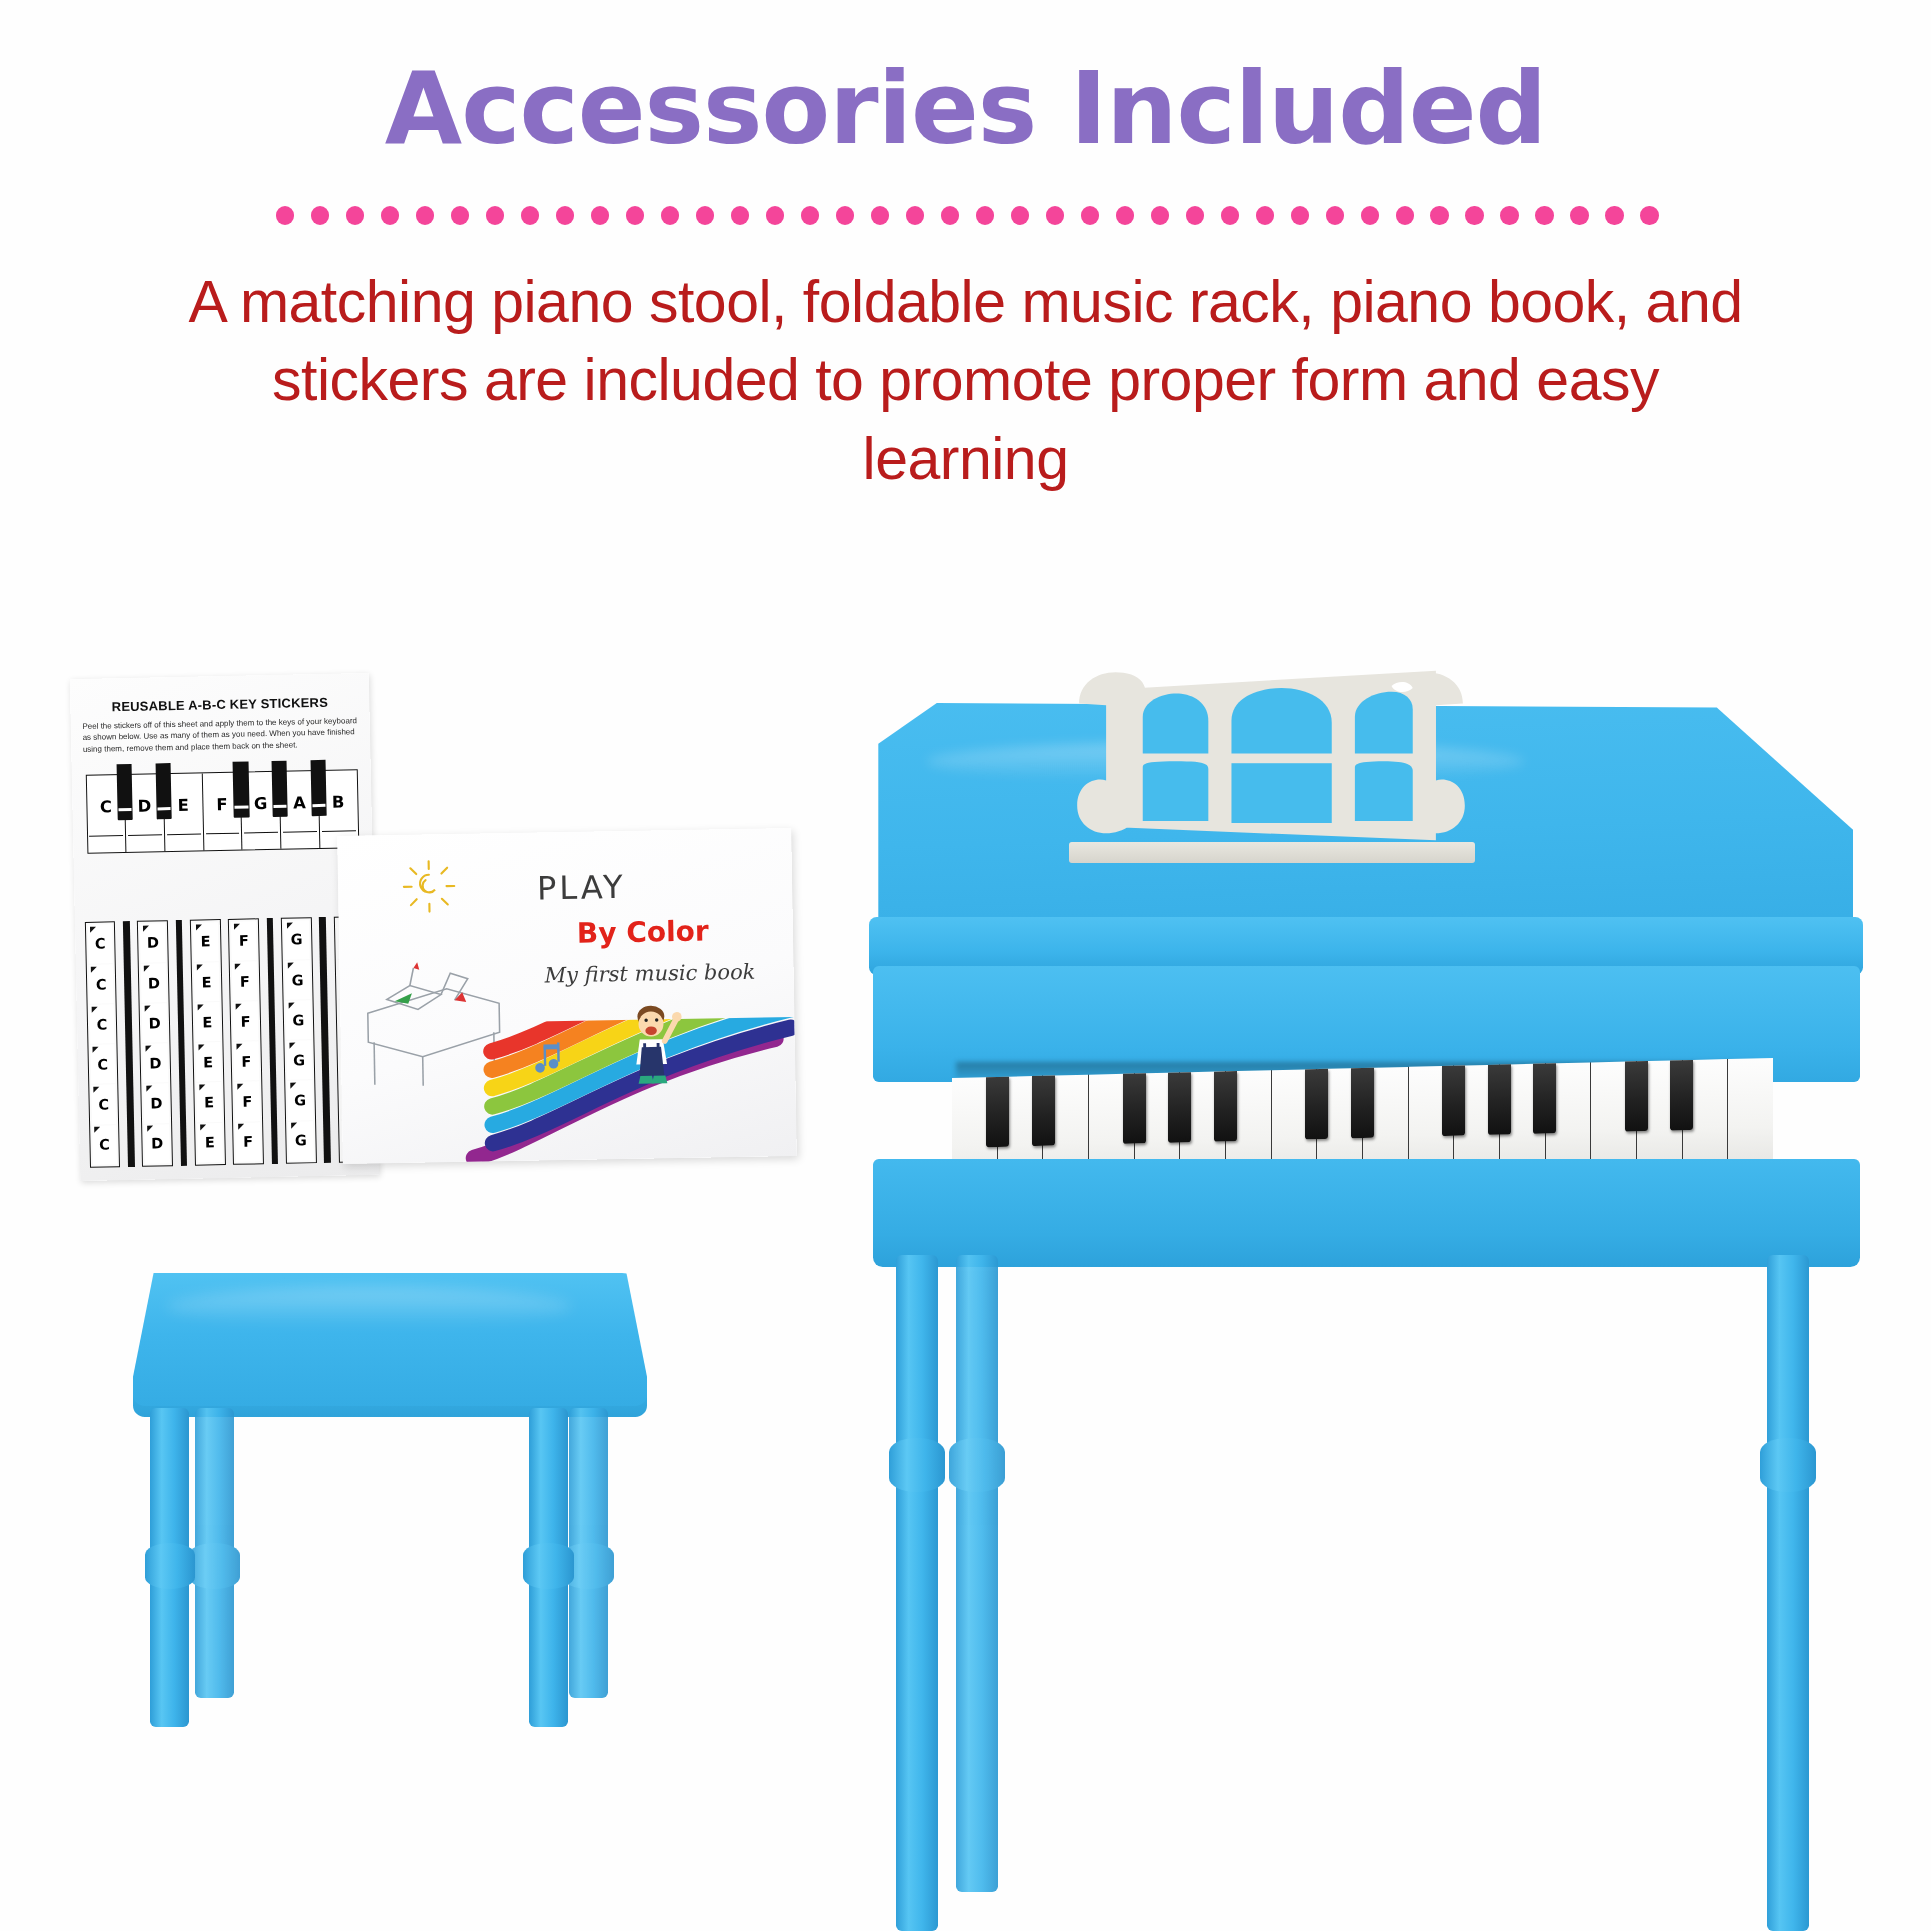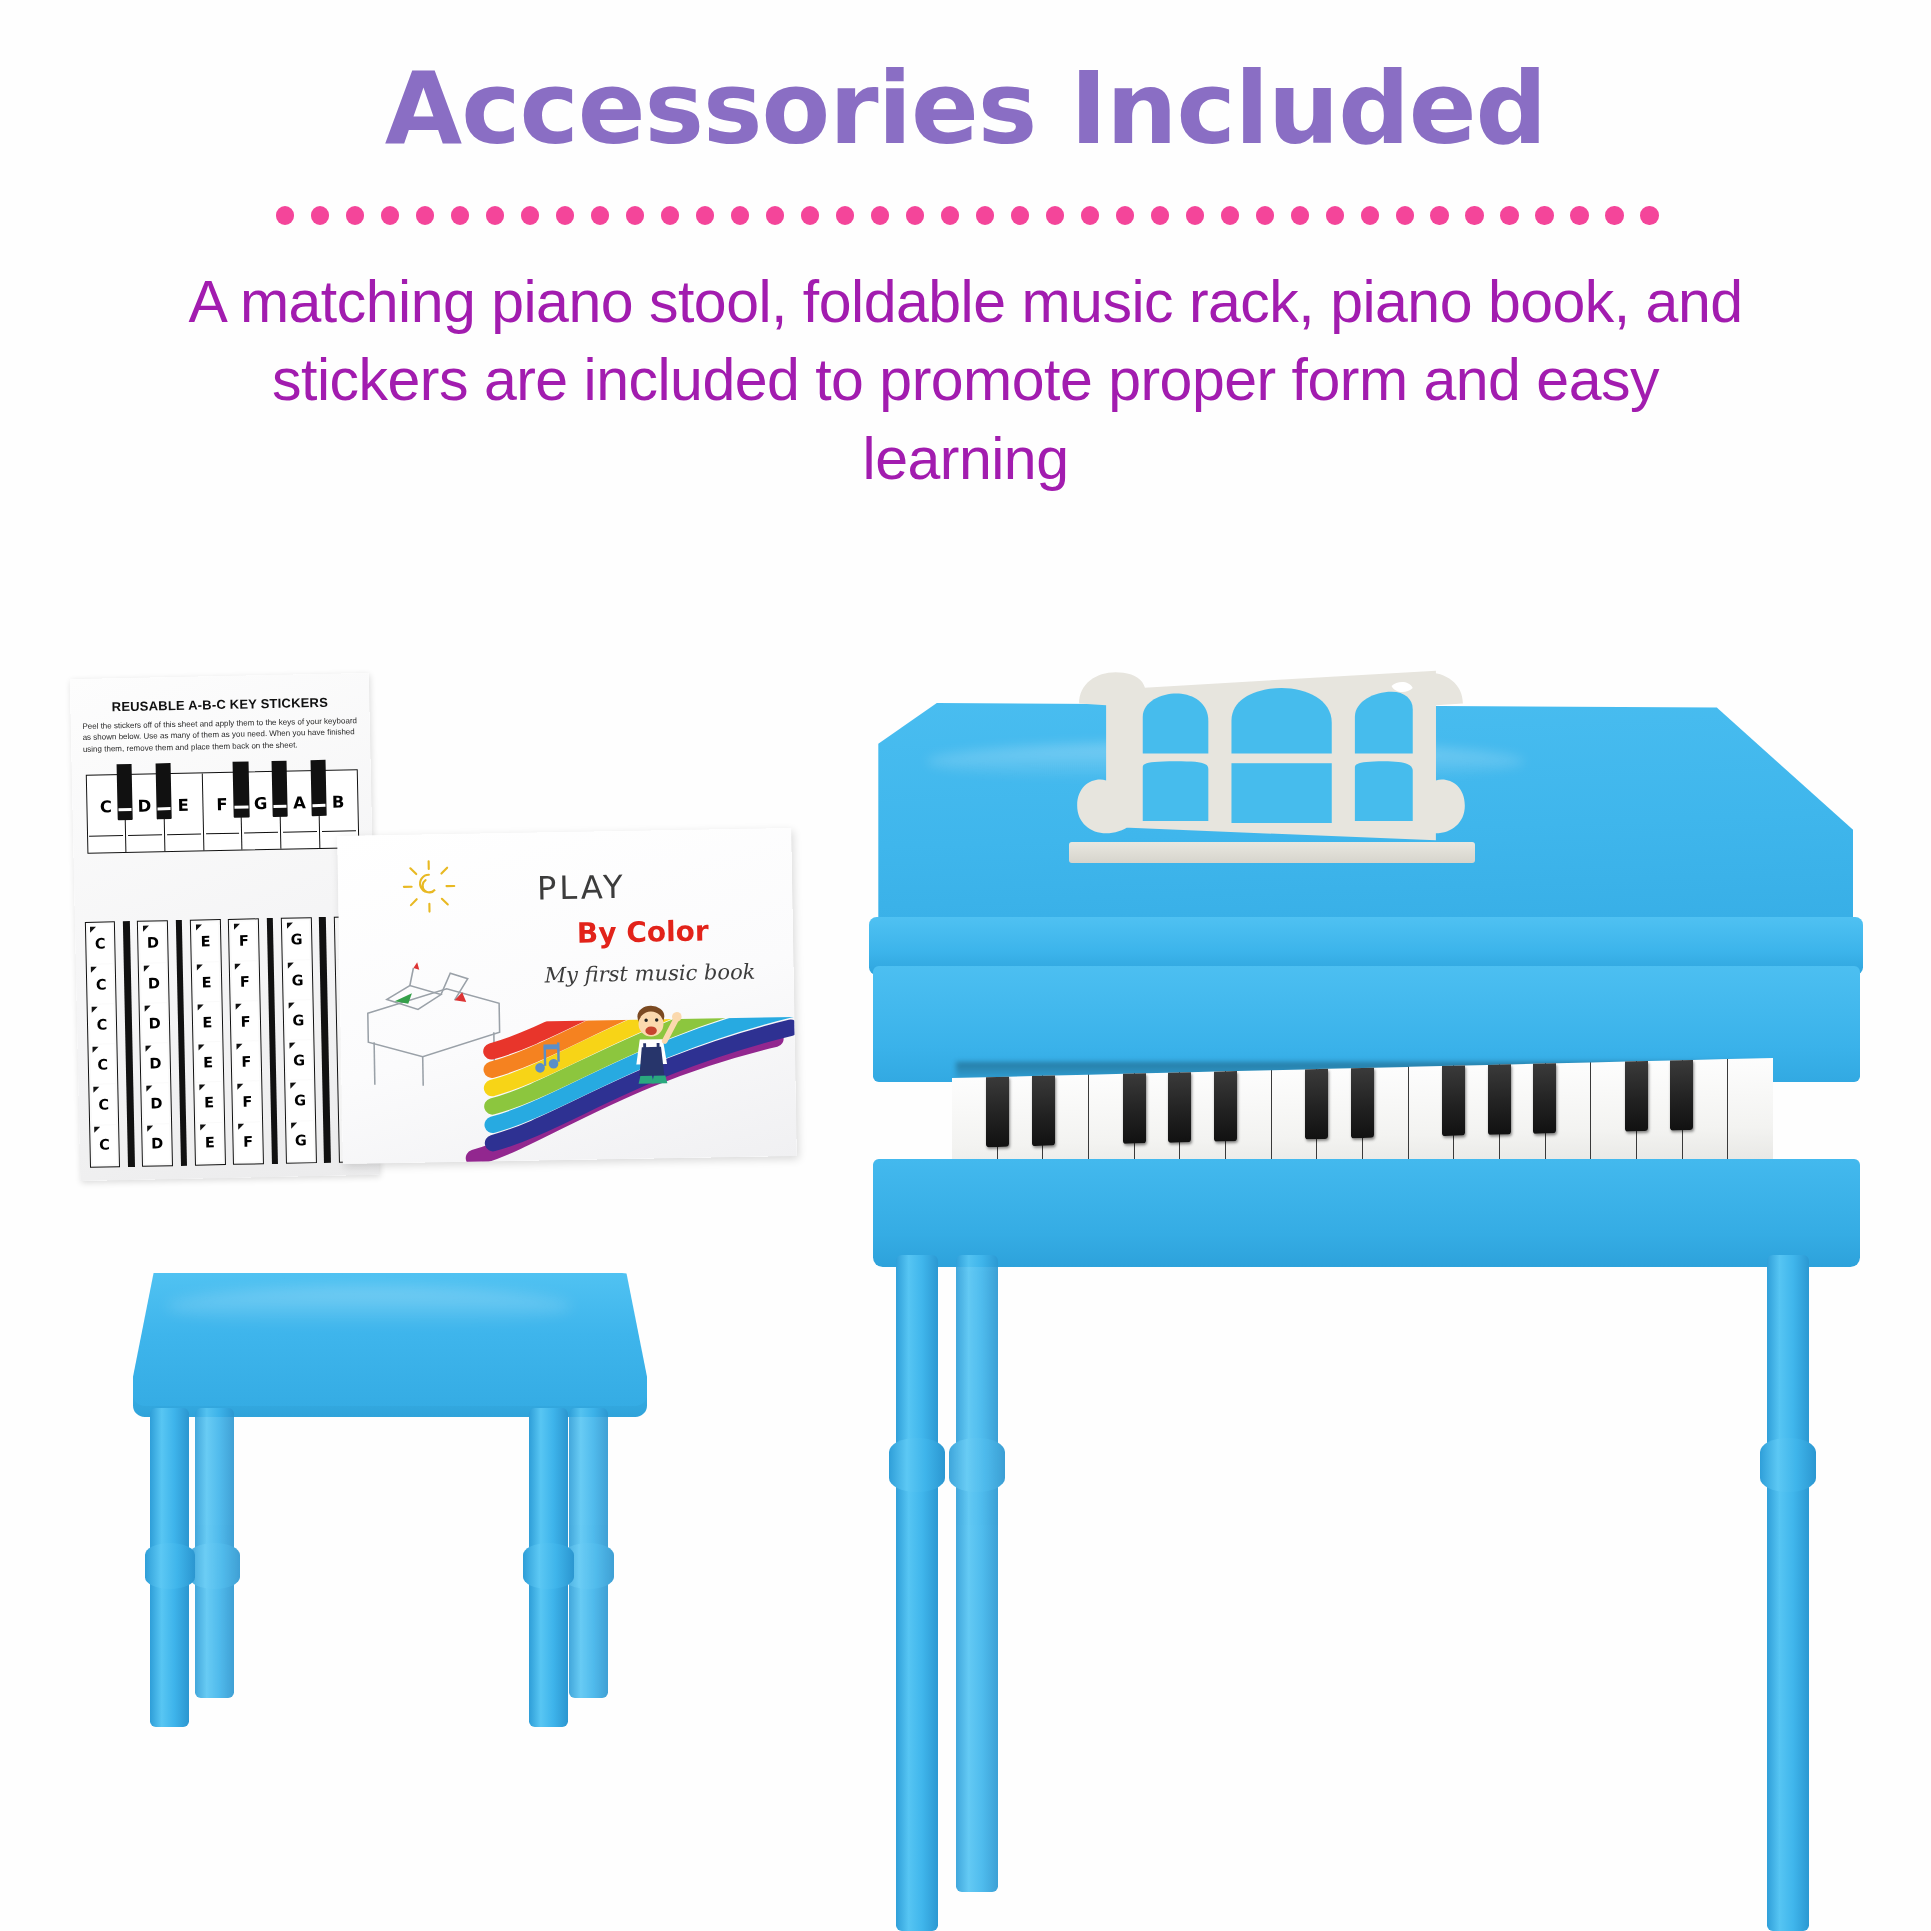--- a/index.html
+++ b/index.html
@@ -27,21 +27,21 @@
     position:absolute;top:205px;left:276px;width:1383px;height:21px;
     display:flex;justify-content:space-between;align-items:center;
   }
   .dots i{display:block;width:18.3px;height:18.3px;border-radius:50%;background:#f4459a;}
 
   .subcopy{
     position:absolute;left:183px;right:183px;top:263px;
     text-align:center;
     font-size:59px;
     line-height:1.33;
-    color:#a21caf;
+    color:#b91c1c;
     font-weight:400;
     letter-spacing:-0.5px;
   }
 
   
   .sticker-sheet{
     position:absolute;left:75px;top:676px;width:299px;height:502px;
     background:linear-gradient(160deg,#fdfdfd 0%,#f4f4f5 60%,#ebebec 100%);
     box-shadow:1px 1.9px 6.8px rgba(0,0,0,.14);
     transform:rotate(-1.2deg);

